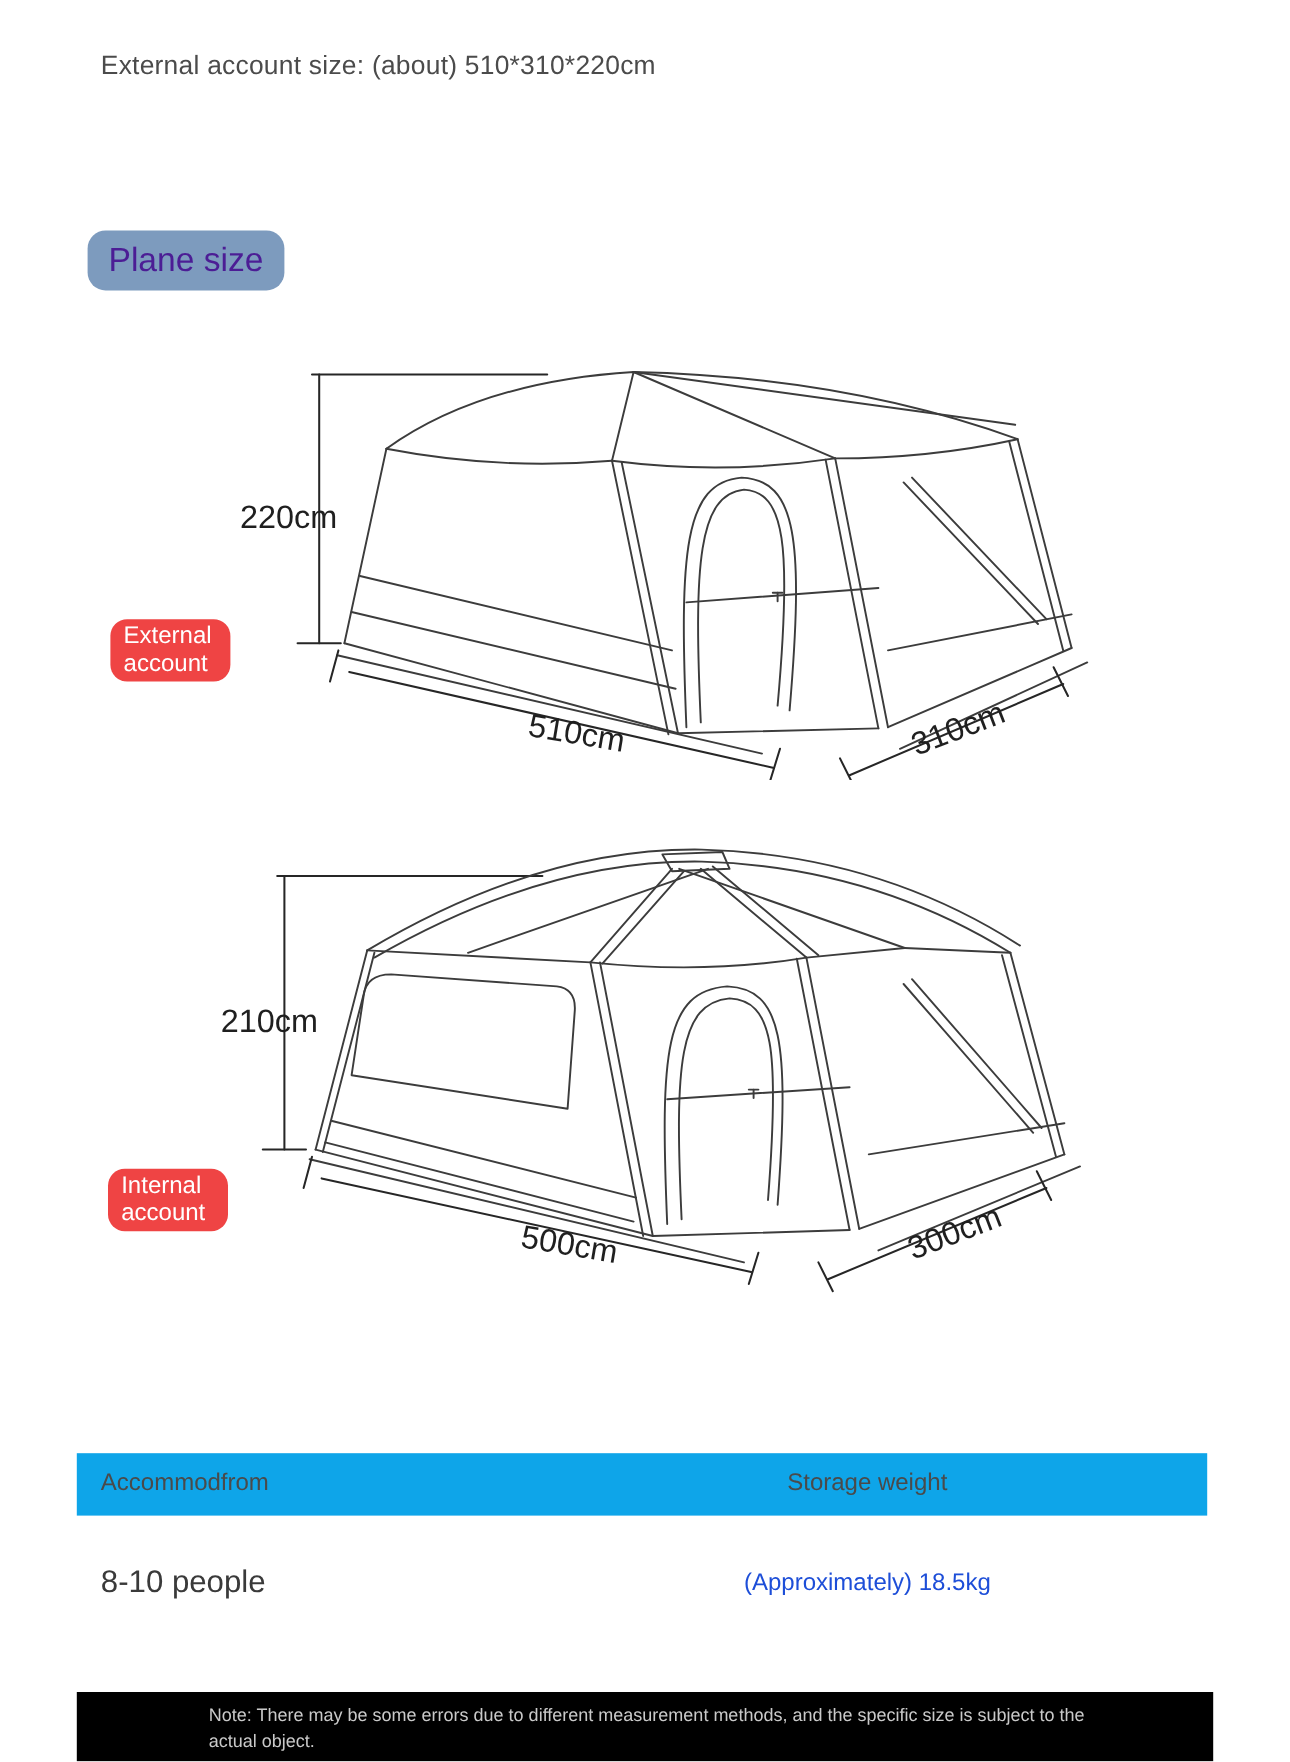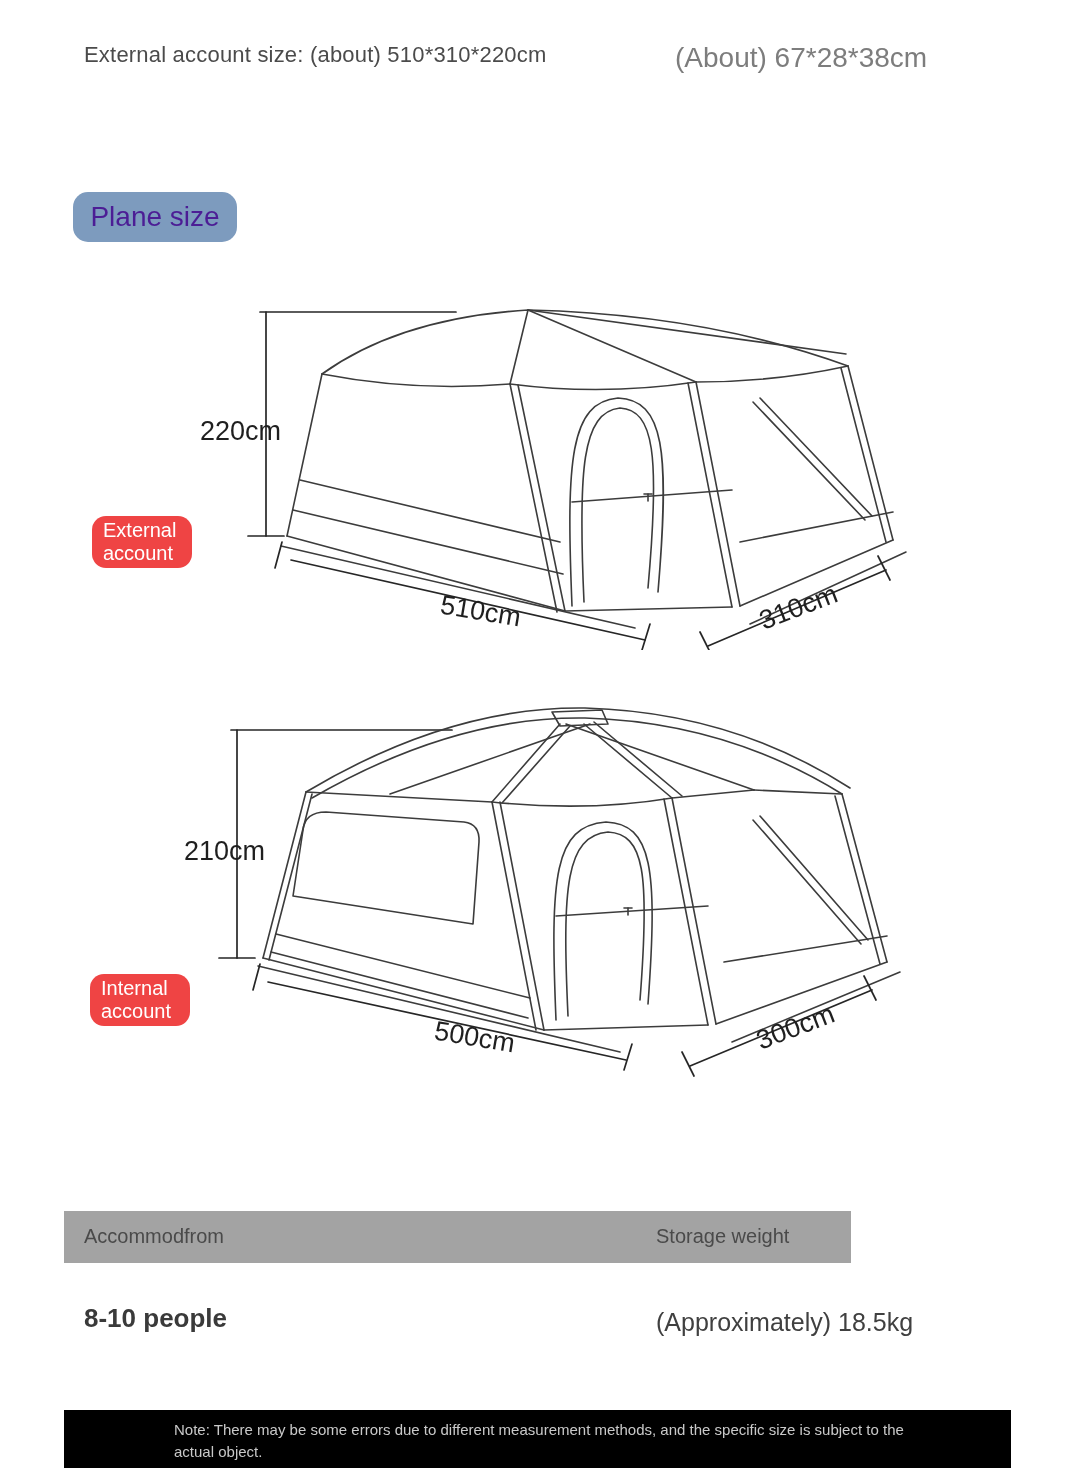--- a/index.html
+++ b/index.html
@@ -23,41 +23,40 @@
   }
   
   .dim-label{font-size:27px;color:#1f1f1f;white-space:nowrap;}
   .rot-cw{transform:rotate(9.5deg);}
   .rot-ccw{transform:rotate(-21deg);}
   
   .tent-svg path{fill:none;stroke:#3c3c3c;stroke-width:1.6;stroke-linecap:round;stroke-linejoin:round;}
   .tent-svg path.dim{stroke:#262626;stroke-width:1.7;}
   
   .spec-header-band{
-    left:64px;top:1211px;width:787px;height:52px;background:#a3a3a3;
+    left:64px;top:1211px;width:942px;height:52px;background:#0ea5e9;
   }
   .spec-col-header{font-size:20px;color:#4a4a4a;top:14px;white-space:nowrap;}
-  .spec-val-1{left:84px;top:1303px;font-size:26px;color:#3a3a3a;white-space:nowrap;font-weight:bold;}
-  .spec-val-2{left:656px;top:1308px;font-size:25px;color:#404040;white-space:nowrap;}
+  .spec-val-1{left:84px;top:1303px;font-size:26px;color:#3a3a3a;white-space:nowrap;}
+  .spec-val-2{left:620px;top:1308px;font-size:20px;color:#1d4ed8;white-space:nowrap;}
   
   .note-bar{
     left:64px;top:1410px;width:947px;height:58px;background:#000000;
   }
   .note-text{
     position:absolute;left:110px;top:9px;width:745px;
     font-size:15px;line-height:1.45;color:#c9c9c9;
   }
 </style>
 </head>
 <body>
 
 <div class="canvas">
 
   <div class="abs hdr-line" style="left:84px;top:42px;">External account size: (about) 510*310*220cm</div>
-  <div class="abs hdr-packed" style="left:675px;top:42px;">(About) 67*28*38cm</div>
 
   <div class="abs plane-pill">Plane size</div>
 
   <svg class="abs tent-svg" style="left:60px;top:290px;" width="860" height="360" viewBox="0 0 860 360">
 
     <path class="dim" d="M206 22 V246"></path>
     <path class="dim" d="M200 22 H396"></path>
     <path class="dim" d="M188 246 H224"></path>
 
     <path d="M262 84 Q340 28 468 20 Q645 24 788 76"></path>

